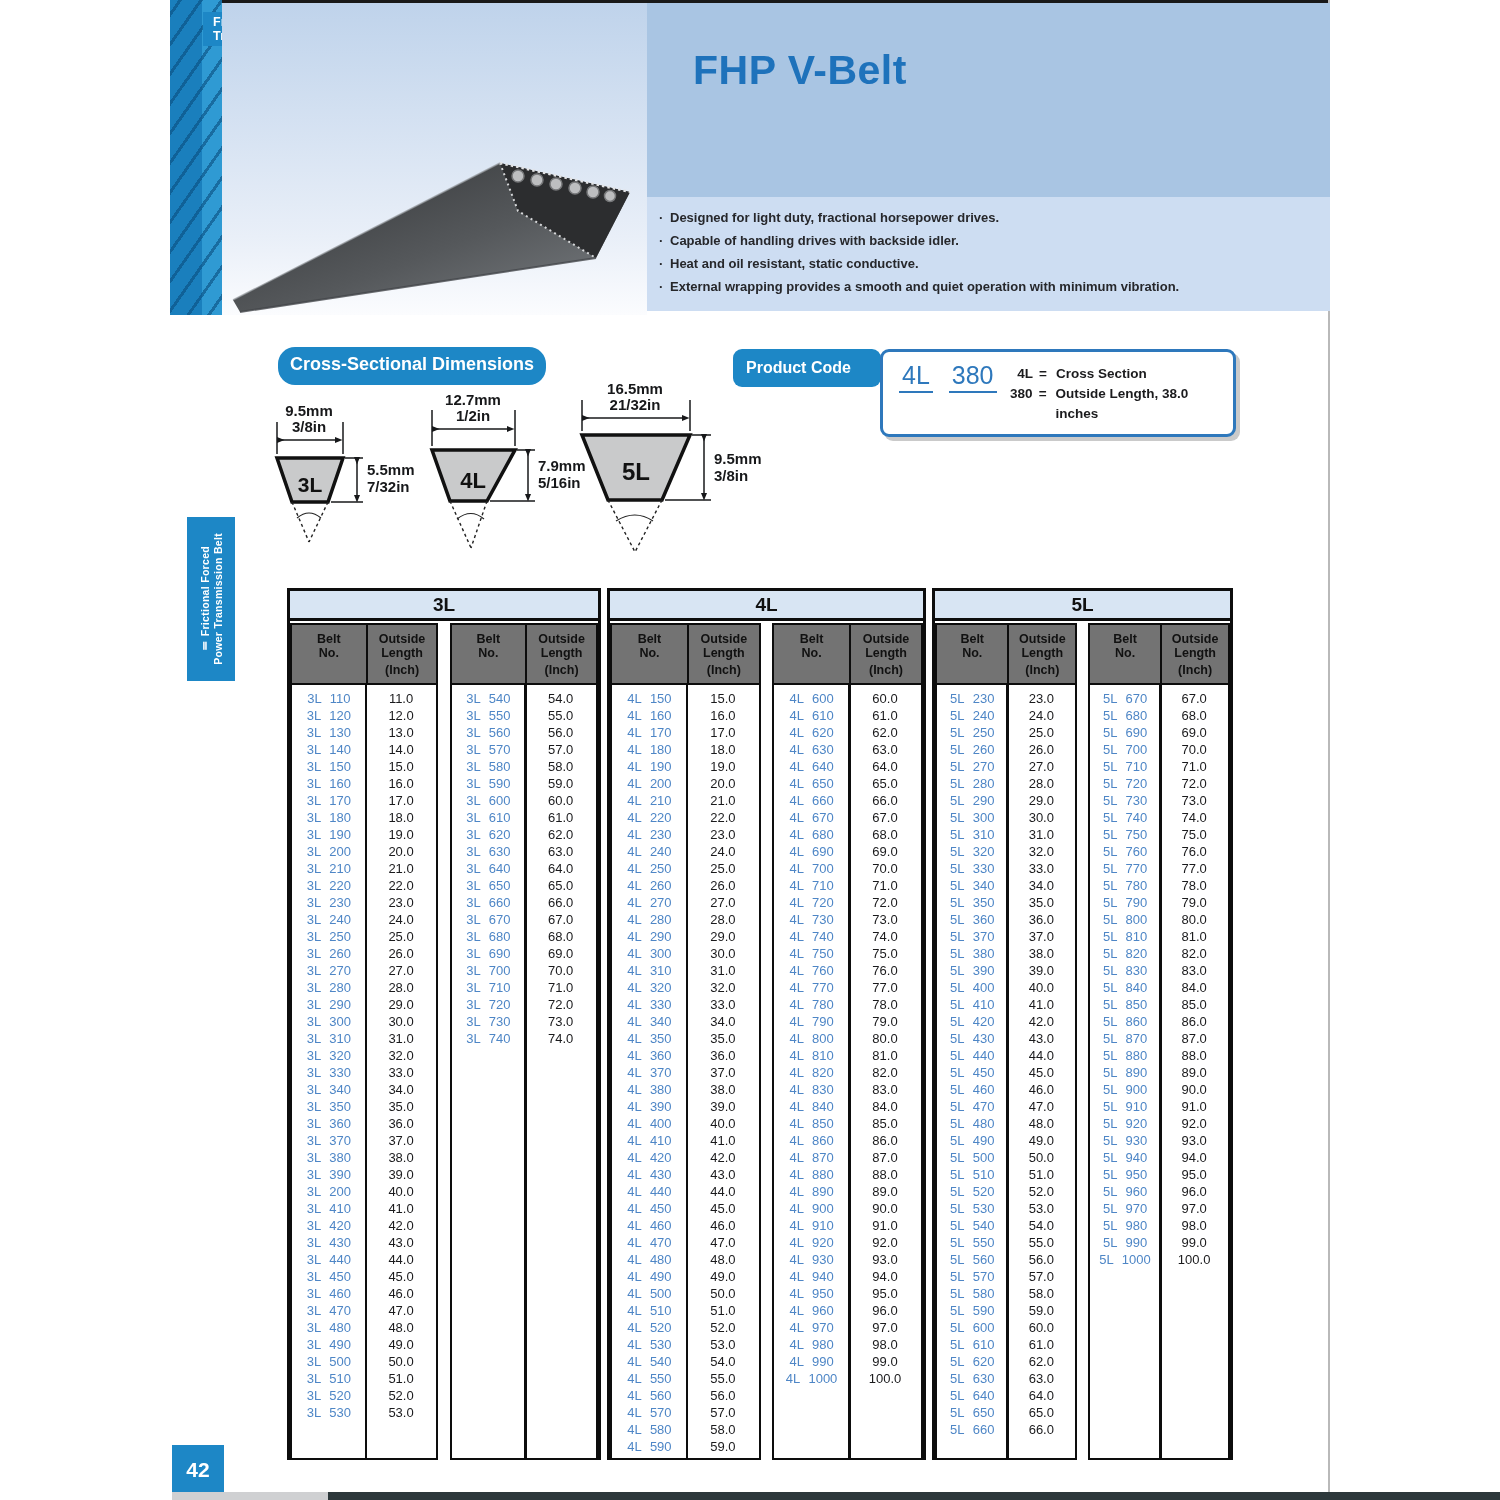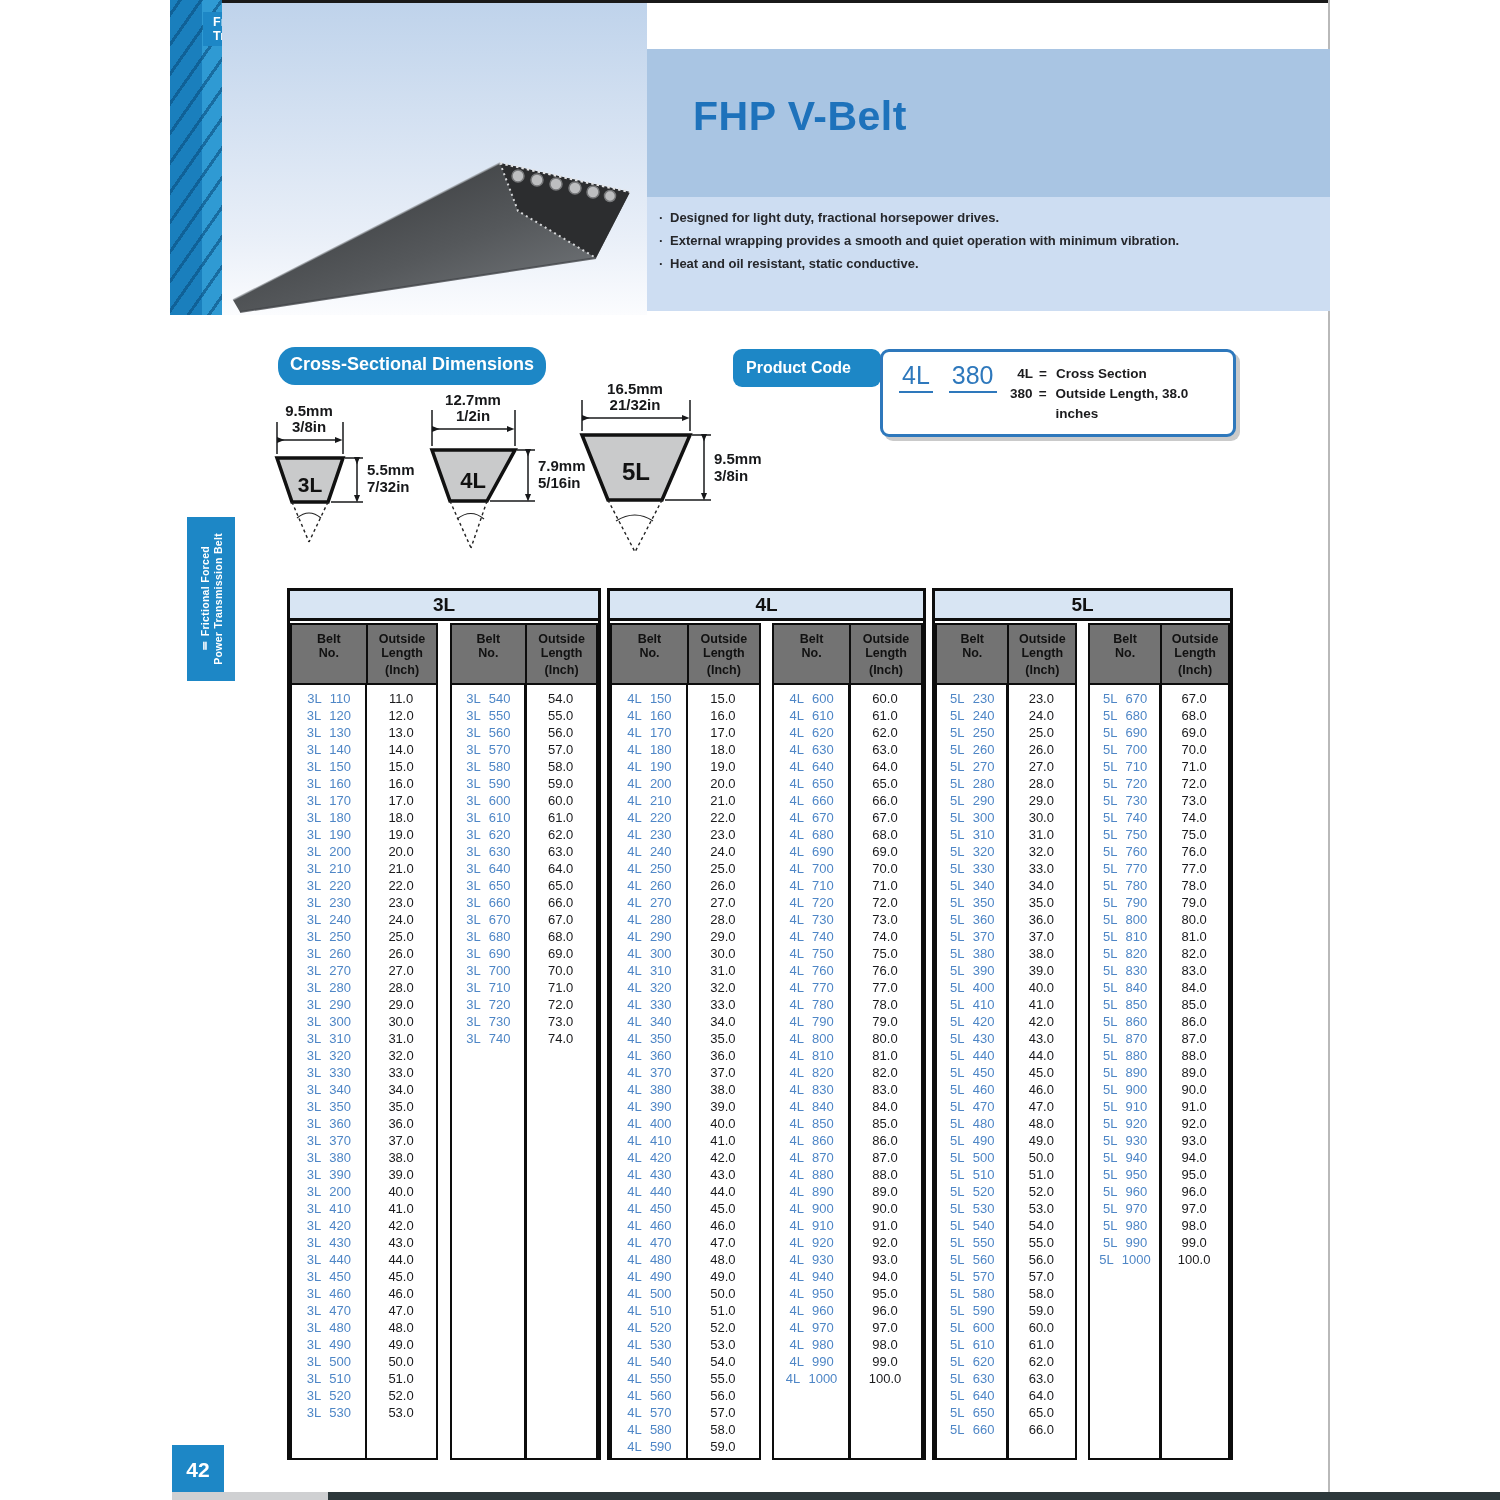--- a/index.html
+++ b/index.html
@@ -8,21 +8,21 @@
   .page{position:absolute;left:170px;top:0;width:1160px;height:1500px;background:#fff;border-right:2px solid #b9b9b9;box-sizing:border-box;}
   .top-line{position:absolute;left:52px;top:0;right:0;height:3px;background:#191919;}
   .side-strip{position:absolute;left:0;top:0;width:52px;height:315px;background-color:#1d87c6;
     background-image:
       repeating-linear-gradient(125deg, rgba(9,77,126,0) 0 7px, rgba(9,77,126,.6) 7px 10px, rgba(9,77,126,0) 10px 17px),
       linear-gradient(90deg,#1a7fbd 0 32px,#2f9ad3 32px 100%);}
   .header-band{position:absolute;left:33px;top:12px;width:190px;height:34px;background:#1d87c6;border-radius:0 0 18px 0;
     color:#fff;font-weight:bold;font-size:12.5px;line-height:14px;padding:3px 0 0 10px;box-sizing:border-box;letter-spacing:.2px;}
   .header-band span{display:block;}
   .photo{position:absolute;left:52px;top:3px;width:425px;height:312px;}
-  .title-panel{position:absolute;left:477px;top:3px;width:683px;height:194px;background:#a9c5e3;margin-top:46px;}
+  .title-panel{position:absolute;left:477px;top:3px;width:683px;height:194px;background:#a9c5e3;}
   .title-panel h1{margin:0;padding:44px 0 0 46px;font-size:41px;color:#1e72bb;font-weight:bold;letter-spacing:.5px;}
   .bullets{position:absolute;left:477px;top:197px;width:683px;height:114px;background:#cdddf2;padding:9px 0 0 10px;box-sizing:border-box;}
   .bullet{font-size:13px;font-weight:bold;color:#26272b;line-height:23px;padding-left:13px;position:relative;}
   .bullet::before{content:"\00B7";position:absolute;left:2px;top:0;}
   .csd-pill{position:absolute;left:108px;top:347px;width:268px;height:38px;background:#1d87c6;border-radius:17px;
     color:#fff;font-size:18px;font-weight:bold;text-align:center;line-height:34px;}
   .diagrams{position:absolute;left:85px;top:380px;width:520px;height:205px;}
   .dim-label{font-size:15px;font-weight:bold;fill:#17181a;}
   .profile-label{font-weight:bold;fill:#111;}
   .pc-label{position:absolute;left:563px;top:349px;width:148px;height:38px;background:#1d87c6;border-radius:9px;
@@ -100,22 +100,23 @@
         <path d="M18,309 L374,255" stroke="#43464a" stroke-width="2" opacity="0.8" fill="none"></path>
       </svg>
     </div>
 
     <div class="title-panel">
       <h1>FHP V-Belt</h1>
     </div>
 
     <div class="bullets">
       <div class="bullet">Designed for light duty, fractional horsepower drives.</div>
+      <div class="bullet">Capable of handling drives with backside idler.</div>
+      <div class="bullet">Heat and oil resistant, static conductive.</div>
       <div class="bullet">External wrapping provides a smooth and quiet operation with minimum vibration.</div>
-      <div class="bullet">Heat and oil resistant, static conductive.</div>
     </div>
 
     <div class="csd-pill">Cross-Sectional Dimensions</div>
 
     <svg class="diagrams" viewBox="0 0 520 205">
       <defs>
         <marker id="arr" markerWidth="8" markerHeight="8" refX="4" refY="4" orient="auto" markerUnits="userSpaceOnUse">
           <path d="M0,1 L7.5,4 L0,7 Z" fill="#17181a"></path>
         </marker>
       </defs>

